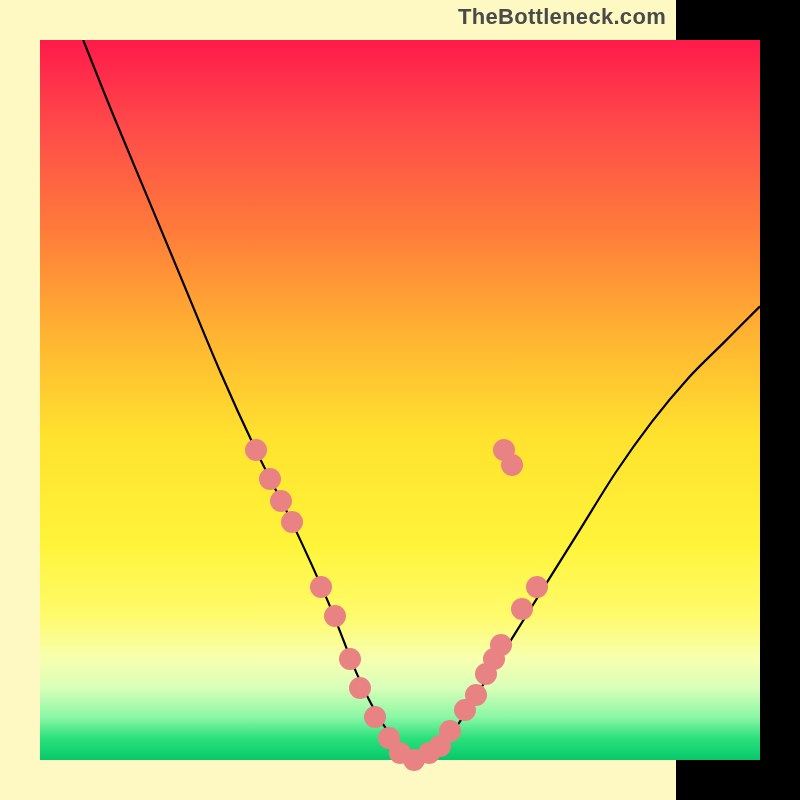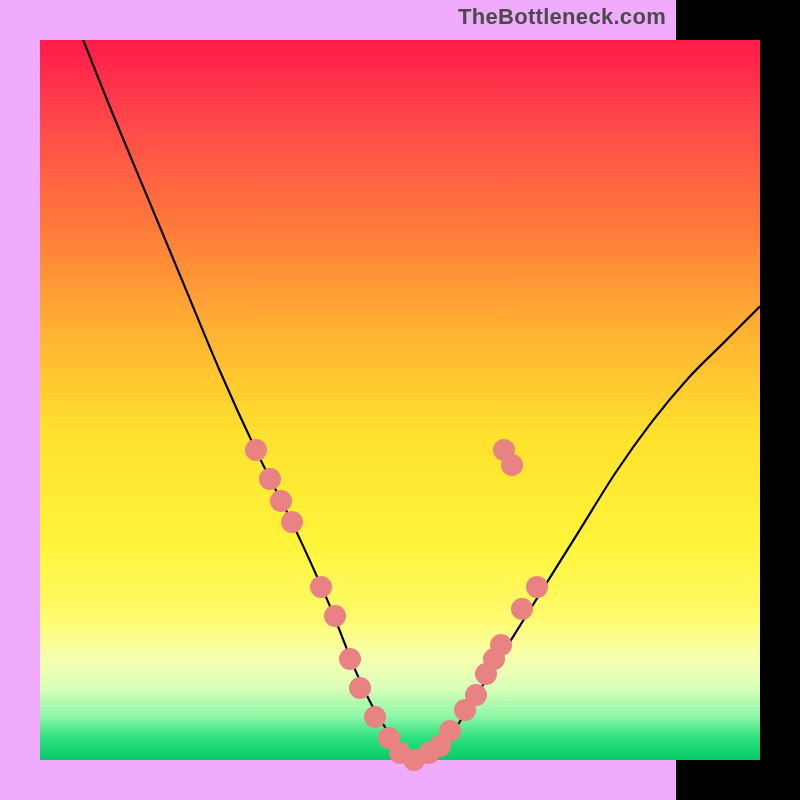--- a/index.html
+++ b/index.html
@@ -1,21 +1,21 @@
 <!DOCTYPE html>
 <html><head>
 <meta charset="utf-8">
 <style>
   * { margin: 0; padding: 0; box-sizing: border-box; }
   html, body { width: 800px; height: 800px; overflow: hidden; background: #000; }
   .stage {
     position: relative;
     width: 676px;
     height: 800px;
-    background: #f0abfc;
+    background: #fef9c3;
   }
   .plot-area {
     position: absolute;
     left: 40px;
     top: 40px;
     width: 720px;
     height: 720px;
     background: linear-gradient(to bottom,
       #ff1a4a 0%,
       #ff4a4a 12%,

